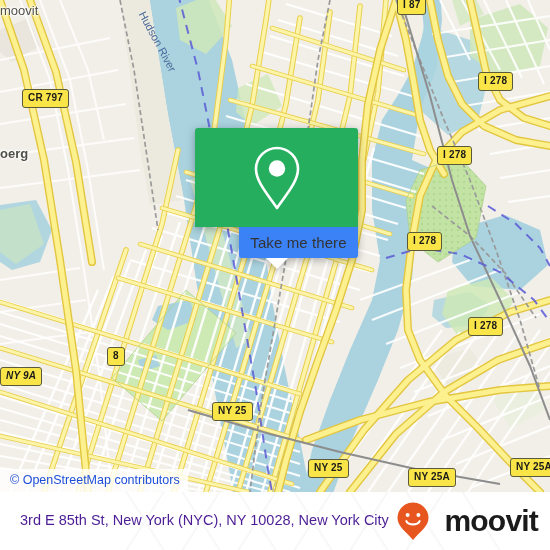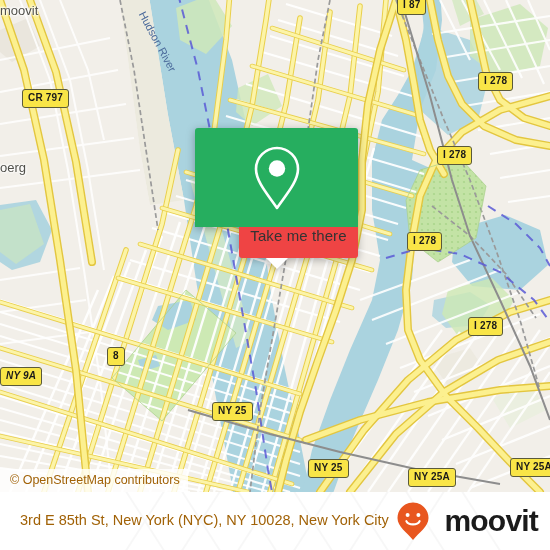--- a/index.html
+++ b/index.html
@@ -60,21 +60,21 @@
     font-size: 11px;
     white-space: nowrap;
     transform-origin: left center;
   }
 
   
   #attribution {
     position: absolute;
     left: 0; bottom: 0;
     background: rgba(255,255,255,0.80);
-    color: #a16207;
+    color: #1d4ed8;
     font-family: "Liberation Sans", sans-serif;
     font-size: 12.5px;
     padding: 4px 8px 4px 10px;
     line-height: 1.2;
     white-space: nowrap;
   }
 
   
   #popup {
     position: absolute;
@@ -85,23 +85,24 @@
   #popup-head {
     height: 99px;
     background: #26ae5f;
     border-radius: 3px 3px 0 0;
     display: flex;
     align-items: center;
     justify-content: center;
   }
   #popup-body {
     height: 31px;
-    background: #ef4444;
+    background: #3b82f6;
     border-radius: 0 0 3px 3px;
     display: flex;
+    align-items: center;
     justify-content: center;
     margin-left: 44px;
   }
   #popup-label {
     color: #333333;
     font-family: "Liberation Sans", sans-serif;
     font-size: 15px;
     letter-spacing: 0.1px;
   }
   #popup-tail {
@@ -128,21 +129,21 @@
   }
   #footer-bg {
     position: absolute;
     left: 0; top: 0; width: 550px; height: 58px;
     opacity: 0.35;
     pointer-events: none;
   }
   #footer-address {
     position: relative;
     flex: 1 1 auto;
-    color: #a16207;
+    color: #4c1d95;
     font-family: "Liberation Sans", sans-serif;
     font-size: 14.5px;
     line-height: 1.35;
     padding-right: 6px;
     max-width: 395px;
   }
   #footer-logo {
     position: relative;
     display: flex;
     align-items: center;
@@ -436,21 +437,21 @@
         <g stroke="#a8cf8a" stroke-width="1" fill="none" opacity="0.7">
           <path d="M 112,378 L 186,290 L 236,333 L 162,421 Z"></path>
           <path d="M 420,170 L 460,158 L 486,186 L 476,238 L 438,262 L 410,240 L 406,200 Z"></path>
         </g>
       </g>
     </svg>
 
     <div class="water-label" style="left:142px; top:6px; transform: rotate(62deg);">Hudson River</div>
 
     <div class="place-label" style="left:0px; top:3px;">moovit</div>
-    <div class="place-label" style="left:0px; top:160px;">oerg</div>
+    <div class="place-label" style="left:0px; top:146px;font-weight:bold;">oerg</div>
 
     <div class="shield" style="left:397px; top:-4px;">I 87</div>
     <div class="shield" style="left:478px; top:72px;">I 278</div>
     <div class="shield" style="left:437px; top:146px;">I 278</div>
     <div class="shield" style="left:407px; top:232px;">I 278</div>
     <div class="shield" style="left:468px; top:317px;">I 278</div>
     <div class="shield" style="left:22px; top:89px;">CR 797</div>
     <div class="shield" style="left:0px; top:367px;font-style:italic;">NY 9A</div>
     <div class="shield" style="left:107px; top:347px;">8</div>
     <div class="shield" style="left:212px; top:402px;">NY 25</div>

